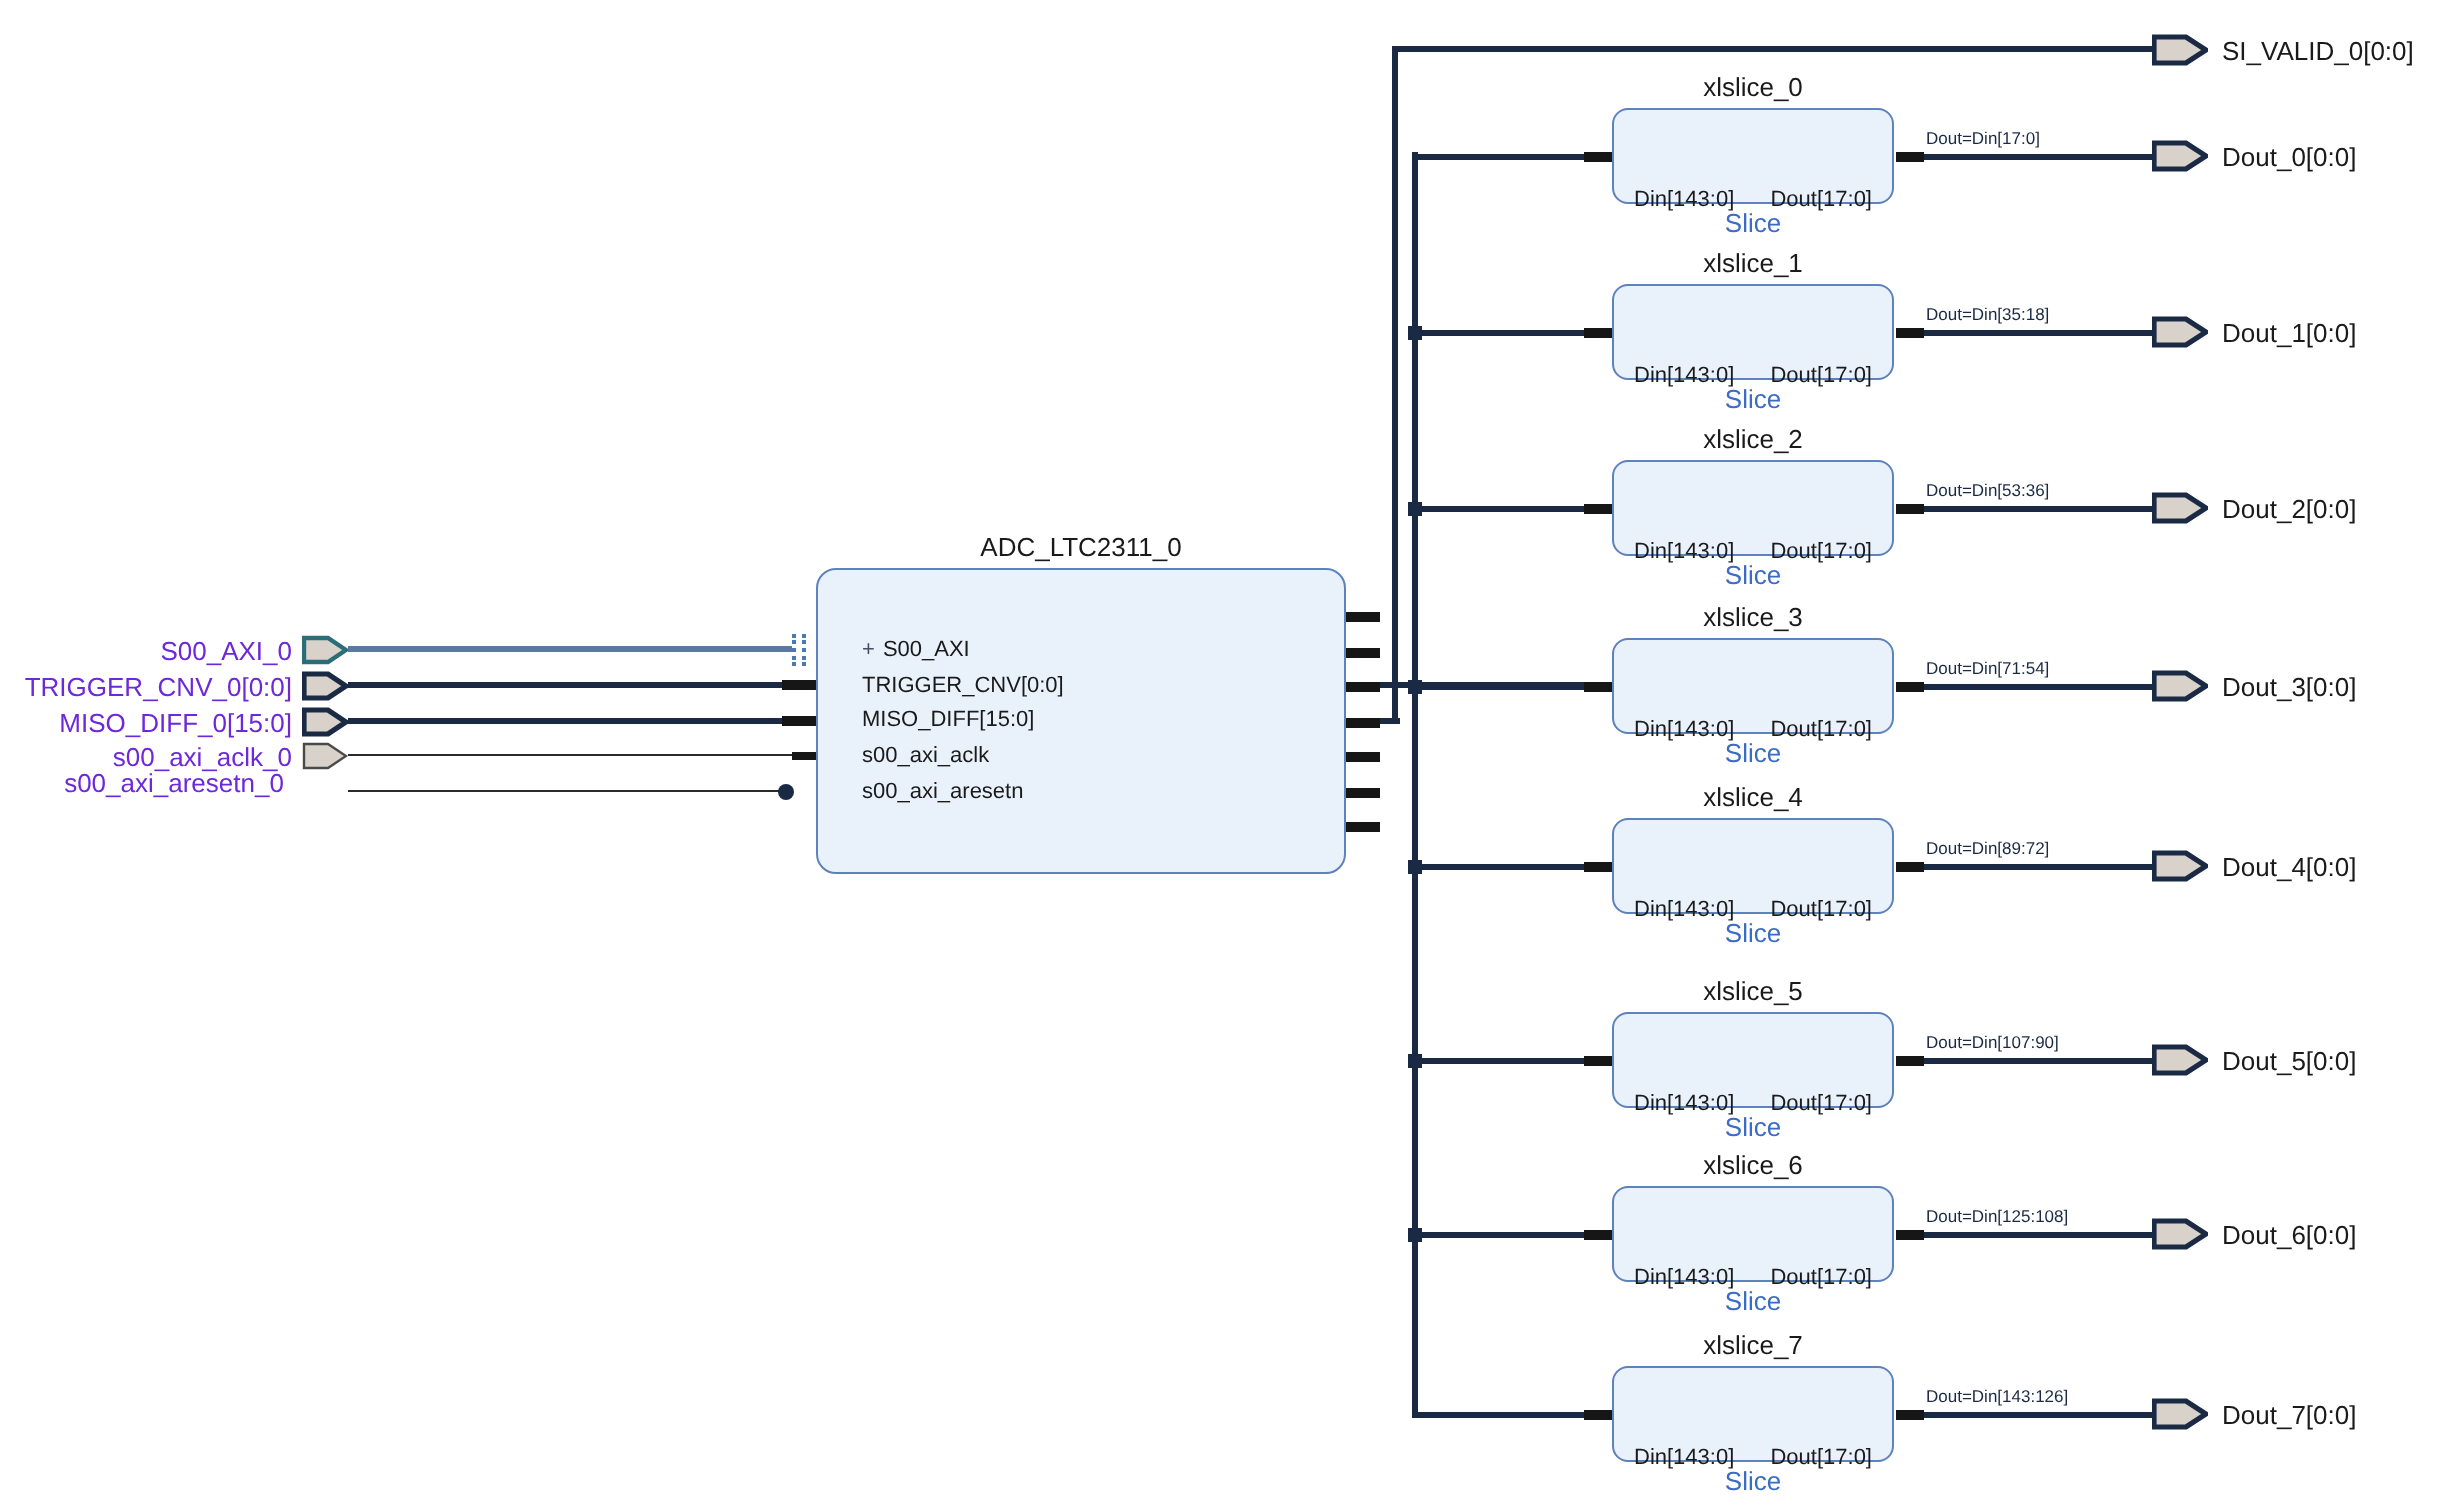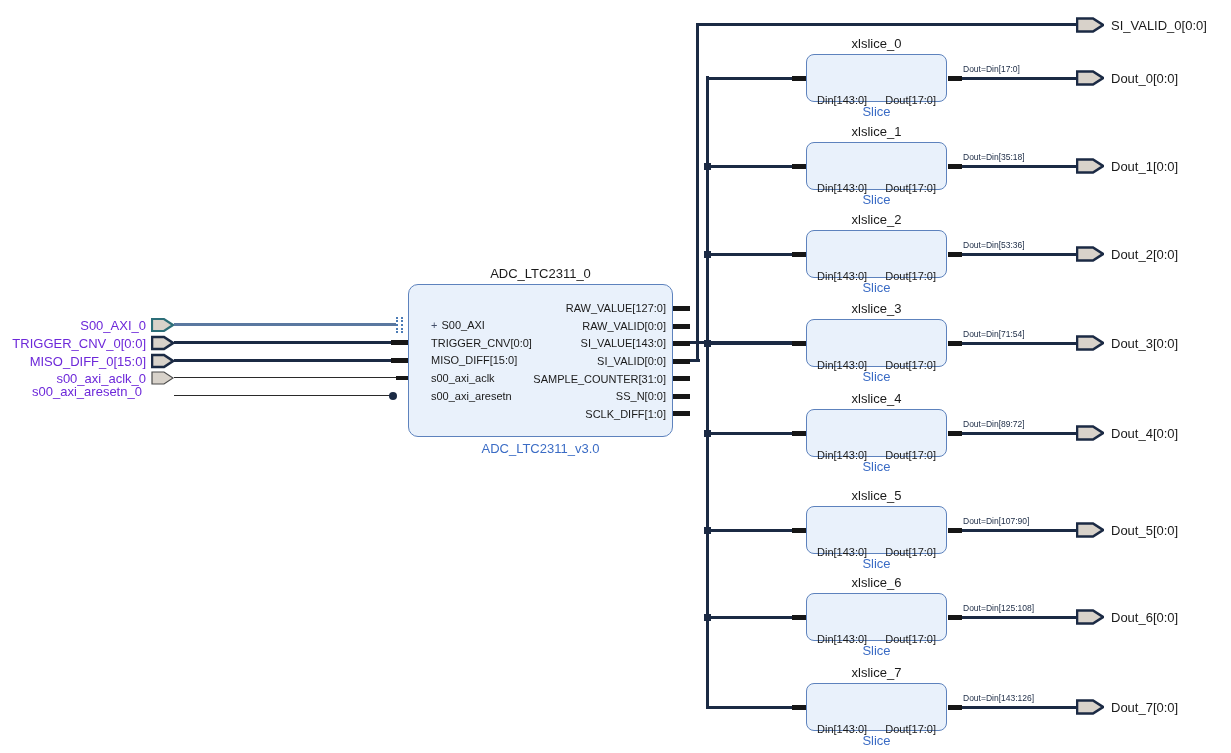--- a/index.html
+++ b/index.html
@@ -102,31 +102,21 @@
   
   <div class="blk-title" style="left:408px;width:265px;top:266px;">ADC_LTC2311_0</div>
   <div class="block" style="left:408px;top:284px;width:265px;height:153px;">
     <div class="adc-left-pins">
       <div class="pin"><span class="plus">+</span><span>S00_AXI</span></div>
       <div class="pin">TRIGGER_CNV[0:0]</div>
       <div class="pin">MISO_DIFF[15:0]</div>
       <div class="pin">s00_axi_aclk</div>
       <div class="pin">s00_axi_aresetn</div>
     </div>
-    <div class="adc-right-pins">
-      <div class="pin">RAW_VALUE[127:0]</div>
-      <div class="pin">RAW_VALID[0:0]</div>
-      <div class="pin">SI_VALUE[143:0]</div>
-      <div class="pin">SI_VALID[0:0]</div>
-      <div class="pin">SAMPLE_COUNTER[31:0]</div>
-      <div class="pin">SS_N[0:0]</div>
-      <div class="pin">SCLK_DIFF[1:0]</div>
-    </div>
-  </div>
-  <div class="blk-footer" style="left:408px;width:265px;top:441px;">ADC_LTC2311_v3.0</div>
+  </div>
 
   
   <div class="stub-wide" style="left:673px;top:306px;"></div>
   <div class="stub-wide" style="left:673px;top:324px;"></div>
   <div class="stub-wide" style="left:673px;top:341px;"></div>
   <div class="stub-wide" style="left:673px;top:359px;"></div>
   <div class="stub-wide" style="left:673px;top:376px;"></div>
   <div class="stub-wide" style="left:673px;top:394px;"></div>
   <div class="stub-wide" style="left:673px;top:411px;"></div>
 

